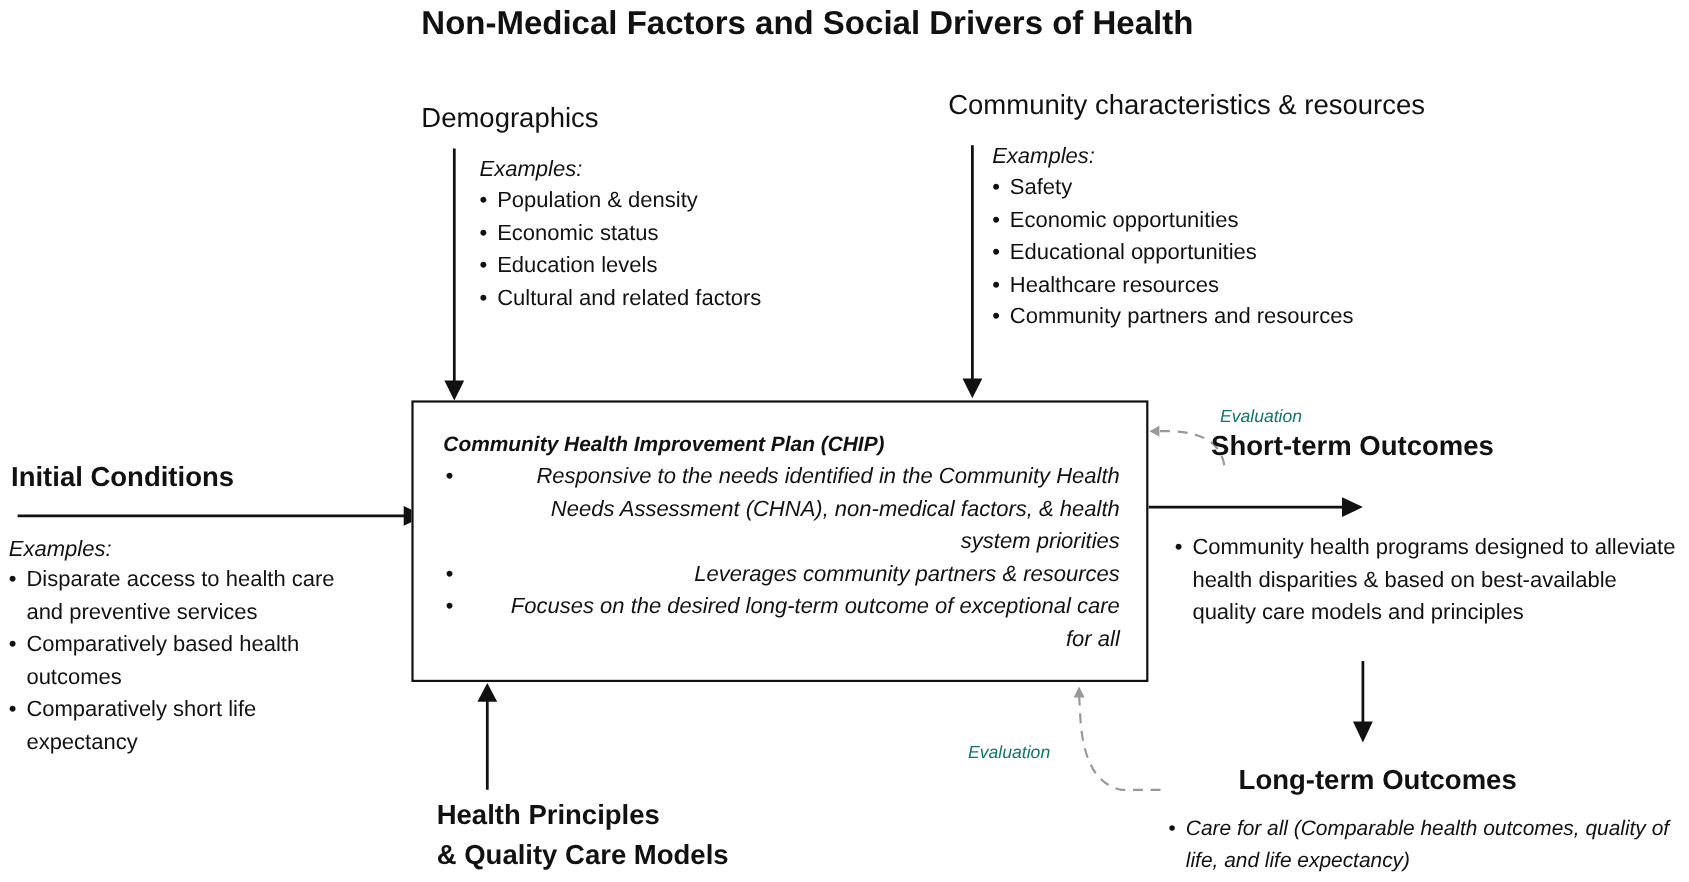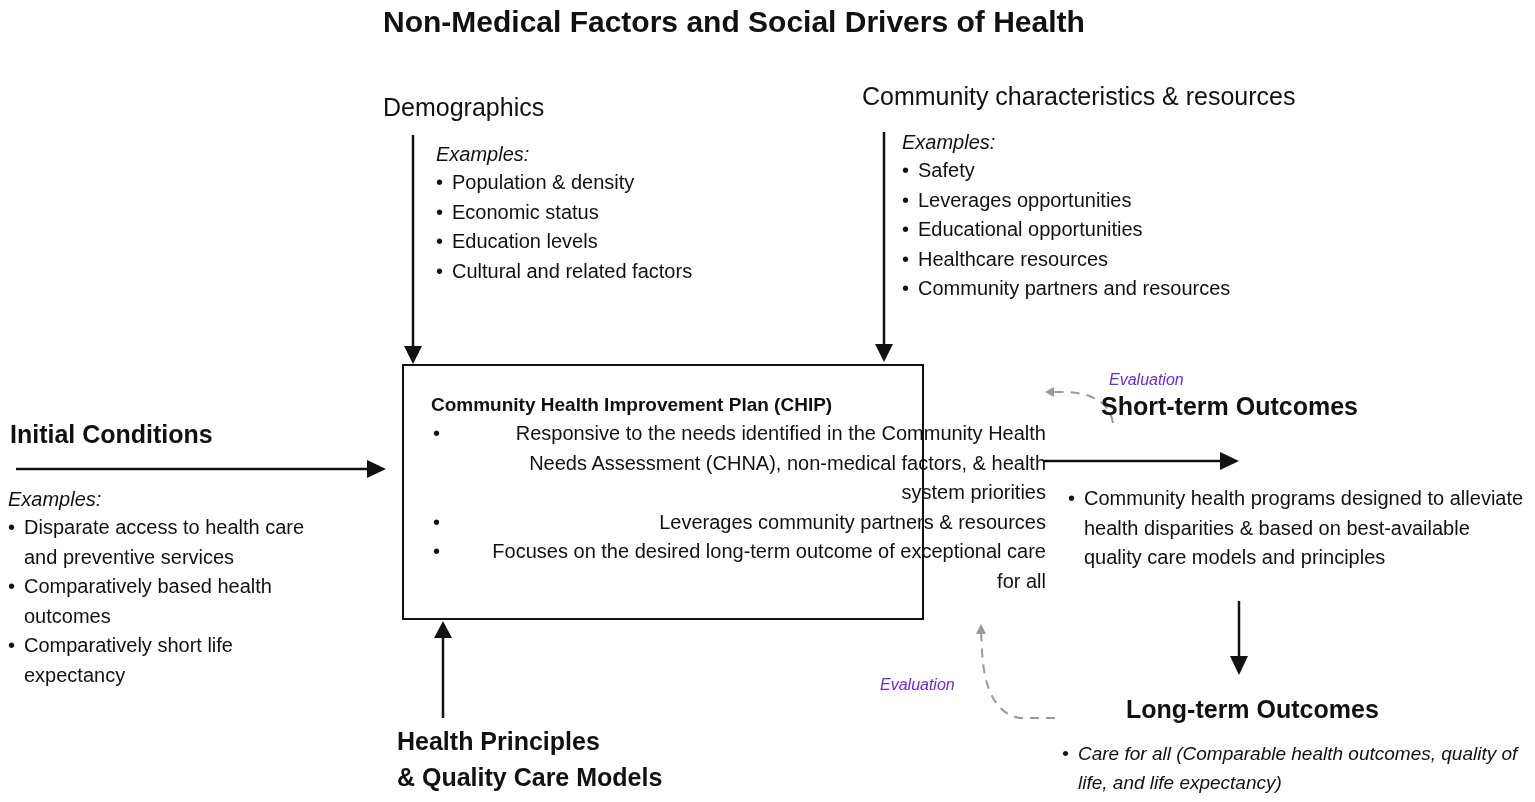--- a/index.html
+++ b/index.html
@@ -11,21 +11,21 @@
   .heading-bold { font-weight: bold; font-size: 25px; white-space: nowrap; }
   .ex-label { font-style: italic; font-size: 20px; }
   ul.bullets { list-style: none; margin: 0; padding: 0; font-size: 20px; line-height: 29.5px; }
   ul.bullets li { position: relative; padding-left: 16px; }
   ul.bullets li::before { content: "\2022"; position: absolute; left: 0; }
   .chip-box { border: 2.5px solid #111; background: #fff; box-sizing: border-box; }
   .chip-title { font-weight: bold; font-size: 19px; }
   ul.chip-bullets { list-style: none; margin: 0; padding: 0; font-size: 20px; line-height: 29.5px; text-align: right; }
   ul.chip-bullets li { position: relative; padding-left: 38px; }
   ul.chip-bullets li::before { content: "\2022"; position: absolute; left: 2px; }
-  .eval { font-style: italic; font-size: 16px; color: #6d28d9; white-space: nowrap; }
+  .eval { font-style: italic; font-size: 16px; color: #0f766e; white-space: nowrap; }
   svg.arrows { position: absolute; left: 0; top: 0; }
 </style>
 </head>
 <body>
 
 <svg class="arrows" width="1535" height="802" viewBox="0 0 1535 802">
   <defs>
     <marker id="ah" viewBox="0 0 10 10" refX="9" refY="5" markerWidth="7" markerHeight="7" orient="auto-start-reverse" markerUnits="userSpaceOnUse">
     </marker>
   </defs>
@@ -82,28 +82,28 @@
     <li>Education levels</li>
     <li>Cultural and related factors</li>
   </ul>
 </div>
 
 <div class="abs heading" style="left:862px; top:82px;">Community characteristics &amp; resources</div>
 <div class="abs" style="left:902px; top:129px; width:420px;">
   <div class="ex-label" style="line-height:27px;">Examples:</div>
   <ul class="bullets">
     <li>Safety</li>
-    <li>Leverages opportunities</li>
+    <li>Economic opportunities</li>
     <li>Educational opportunities</li>
     <li>Healthcare resources</li>
     <li>Community partners and resources</li>
   </ul>
 </div>
 
-<div class="abs chip-box" style="left:402px; top:364px; width:522px; height:256px;">
+<div class="abs chip-box" style="left:374px; top:364px; width:670px; height:256px;font-style:italic;">
   <div style="position:absolute; left:27px; top:25px; width:615px;">
     <div class="chip-title" style="line-height:28px;">Community Health Improvement Plan (CHIP)</div>
     <ul class="chip-bullets">
       <li>Responsive to the needs identified in the Community Health Needs Assessment (CHNA), non-medical factors, &amp; health system priorities</li>
       <li>Leverages community partners &amp; resources</li>
       <li>Focuses on the desired long-term outcome of exceptional care for all</li>
     </ul>
   </div>
 </div>
 

